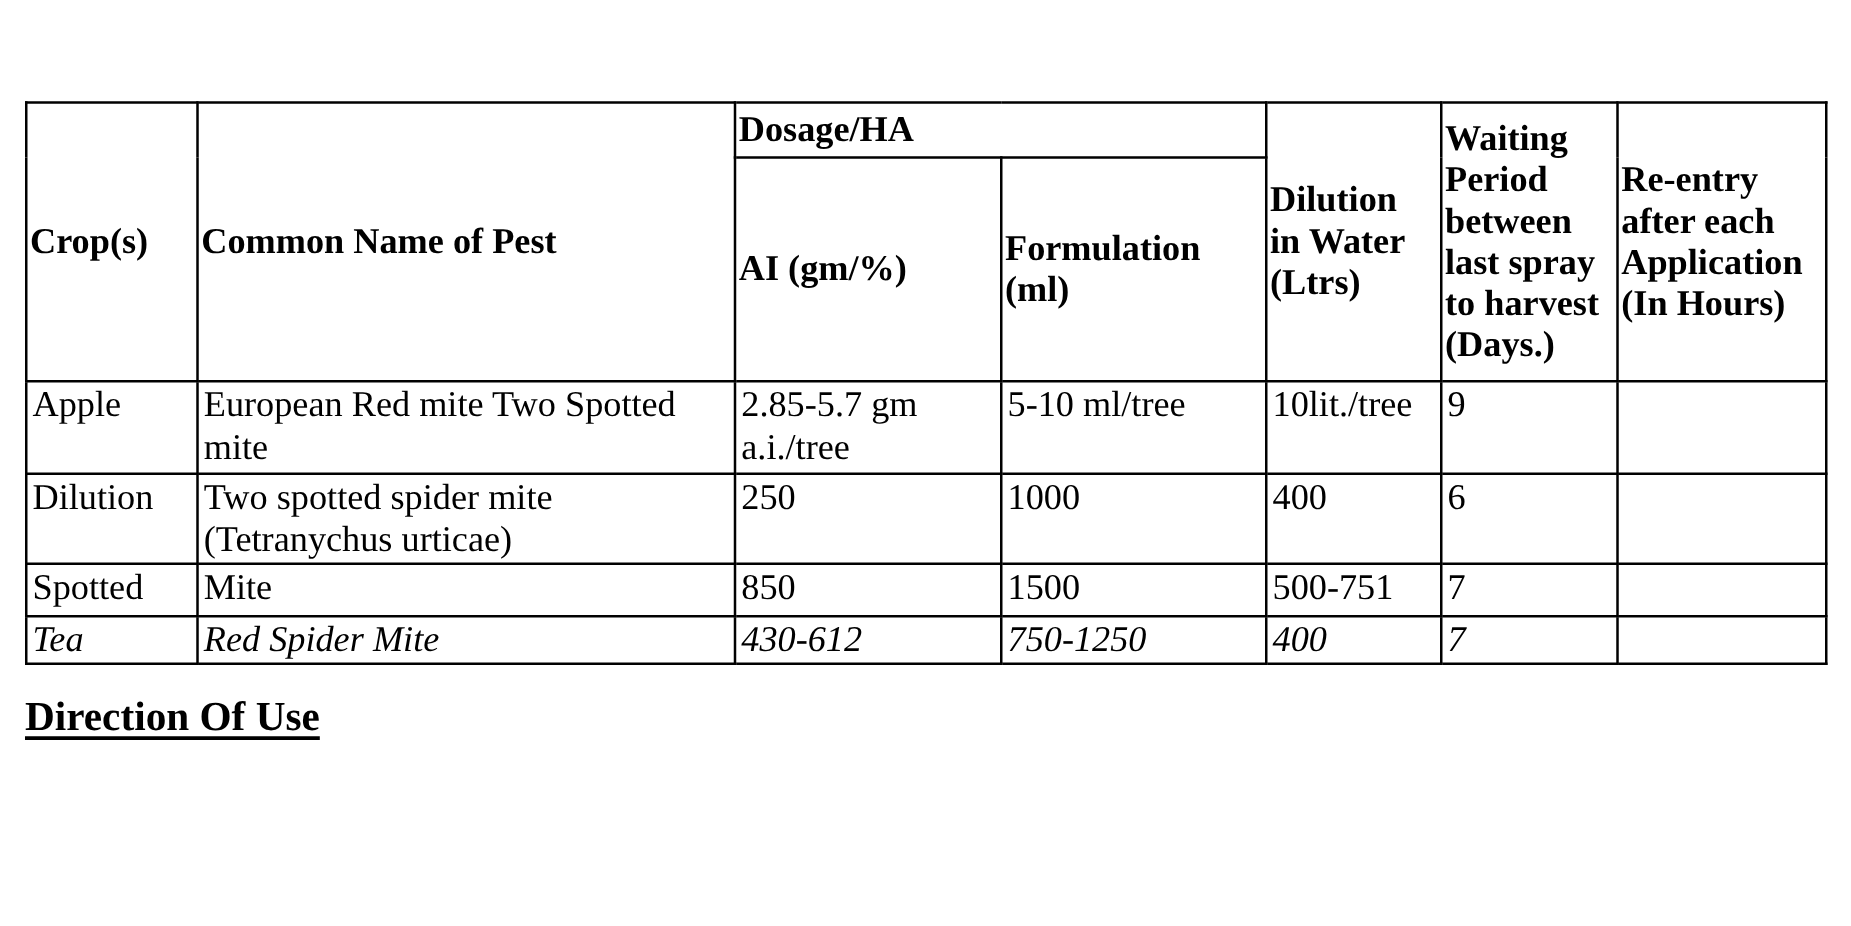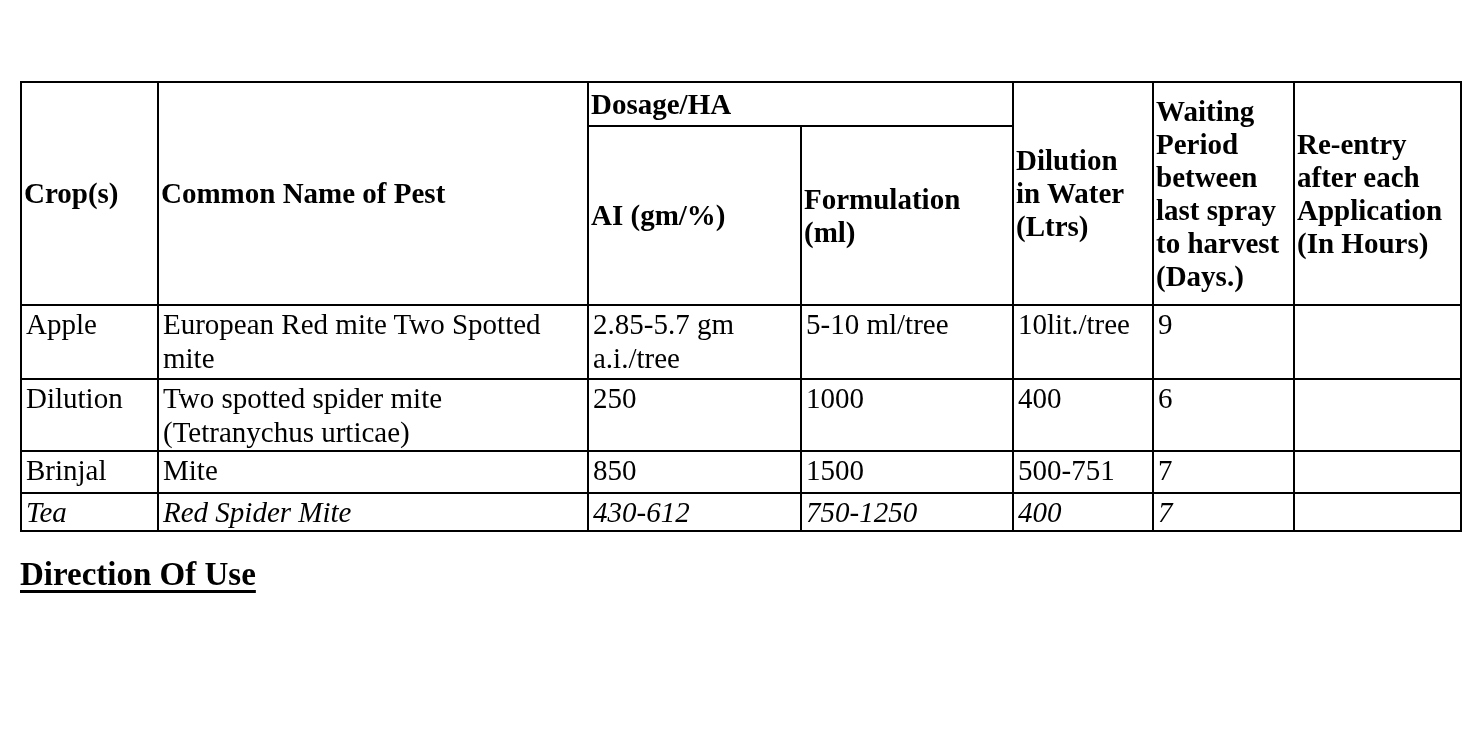--- a/index.html
+++ b/index.html
@@ -122,21 +122,21 @@
       <tr class="dr1">
         <td>Dilution</td>
         <td>Two spotted spider mite (Tetranychus urticae)</td>
         <td>250</td>
         <td>1000</td>
         <td>400</td>
         <td>6</td>
         <td></td>
       </tr>
       <tr class="dr2">
-        <td>Brinjal</td>
+        <td>Spotted</td>
         <td>Mite</td>
         <td>850</td>
         <td>1500</td>
         <td>500-751</td>
         <td>7</td>
         <td></td>
       </tr>
       <tr class="dr3">
         <td>Tea</td>
         <td>Red Spider Mite</td>

